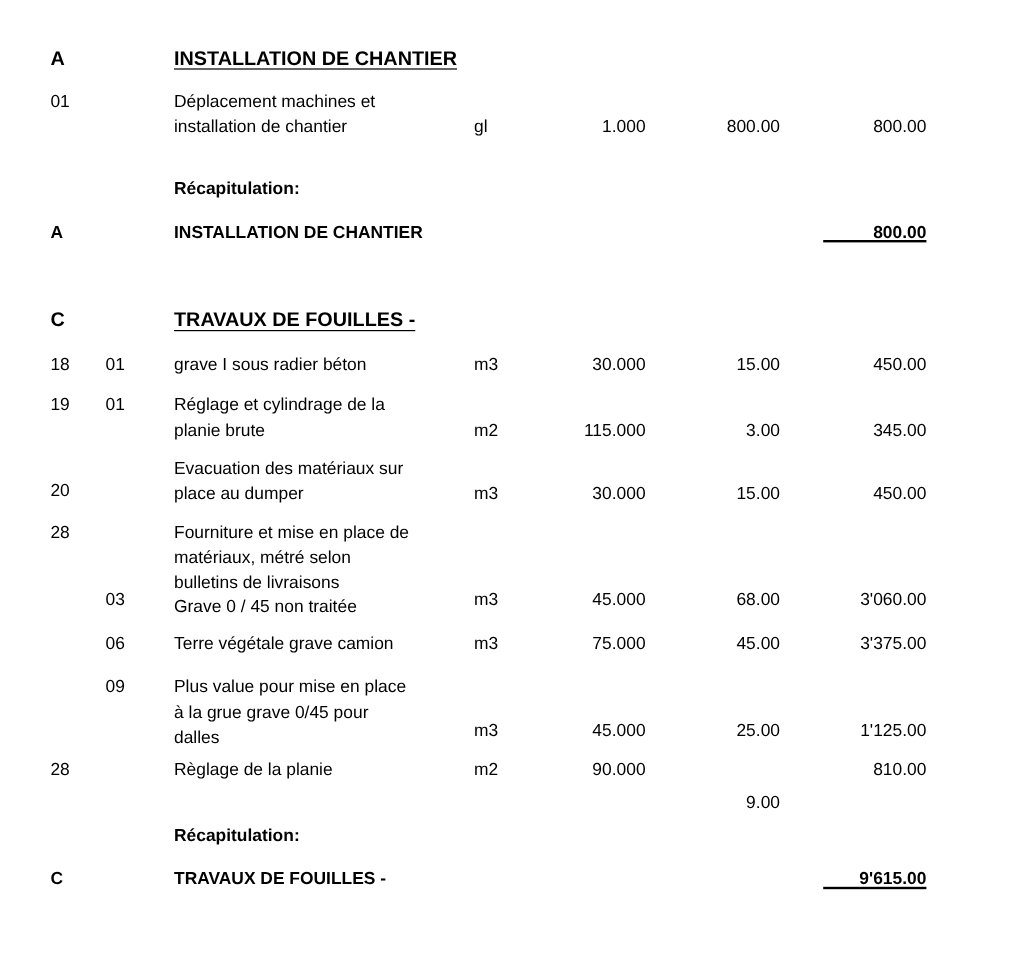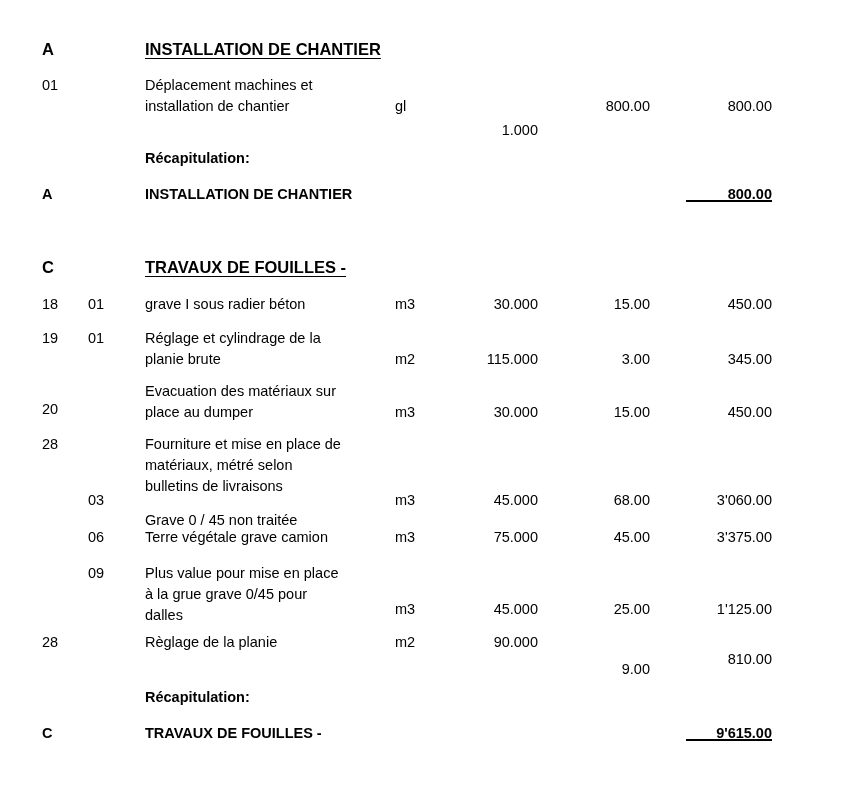--- a/index.html
+++ b/index.html
@@ -115,21 +115,21 @@
 <div id="page">
 
   <div class="sec-letter" style="top:38px;">A</div>
   <div class="sec-title" style="top:38px;">INSTALLATION DE CHANTIER</div>
 
   <div class="row">
     <div class="cell c-pos" style="top:75px;">01</div>
     <div class="desc-block" style="top:75px;">Déplacement machines et
 installation de chantier</div>
     <div class="cell c-unit" style="top:96px;">gl</div>
-    <div class="cell c-qty" style="top:96px;margin-top:24px;">1.000</div>
+    <div class="cell c-qty" style="top:96px;">1.000</div>
     <div class="cell c-price" style="top:96px;">800.00</div>
     <div class="cell c-total" style="top:96px;">800.00</div>
   </div>
 
   <div class="recap-label" style="top:148px;">Récapitulation:</div>
   <div class="recap-letter" style="top:184px;">A</div>
   <div class="recap-name" style="top:184px;">INSTALLATION DE CHANTIER</div>
   <div class="recap-total" style="top:184px;">800.00</div>
   <div class="recap-rule" style="top:200px;"></div>
 
@@ -169,21 +169,21 @@
 
   <div class="row">
     <div class="cell c-pos" style="top:434px;">28</div>
     <div class="desc-block" style="top:434px;">Fourniture et mise en place de
 matériaux, métré selon
 bulletins de livraisons</div>
   </div>
 
   <div class="row">
     <div class="cell c-sub" style="top:490px;">03</div>
-    <div class="desc-block" style="top:510px;">Grave 0 / 45 non traitée</div>
+    <div class="desc-block" style="top:496px;">Grave 0 / 45 non traitée</div>
     <div class="cell c-unit" style="top:490px;">m3</div>
     <div class="cell c-qty" style="top:490px;">45.000</div>
     <div class="cell c-price" style="top:490px;">68.00</div>
     <div class="cell c-total" style="top:490px;">3'060.00</div>
   </div>
 
   <div class="row">
     <div class="cell c-sub" style="top:527px;">06</div>
     <div class="desc-block" style="top:527px;">Terre végétale grave camion</div>
     <div class="cell c-unit" style="top:527px;">m3</div>
@@ -202,21 +202,21 @@
     <div class="cell c-price" style="top:599px;">25.00</div>
     <div class="cell c-total" style="top:599px;">1'125.00</div>
   </div>
 
   <div class="row">
     <div class="cell c-pos" style="top:632px;">28</div>
     <div class="desc-block" style="top:632px;">Règlage de la planie</div>
     <div class="cell c-unit" style="top:632px;">m2</div>
     <div class="cell c-qty" style="top:632px;">90.000</div>
     <div class="cell c-price" style="top:632px;margin-top:27px;">9.00</div>
-    <div class="cell c-total" style="top:632px;margin-top:17px;">810.00</div>
+    <div class="cell c-total" style="top:632px;">810.00</div>
   </div>
 
   <div class="recap-label" style="top:687px;">Récapitulation:</div>
   <div class="recap-letter" style="top:723px;">C</div>
   <div class="recap-name" style="top:723px;">TRAVAUX DE FOUILLES -</div>
   <div class="recap-total" style="top:723px;">9'615.00</div>
   <div class="recap-rule" style="top:739px;"></div>
 
 </div>
 

